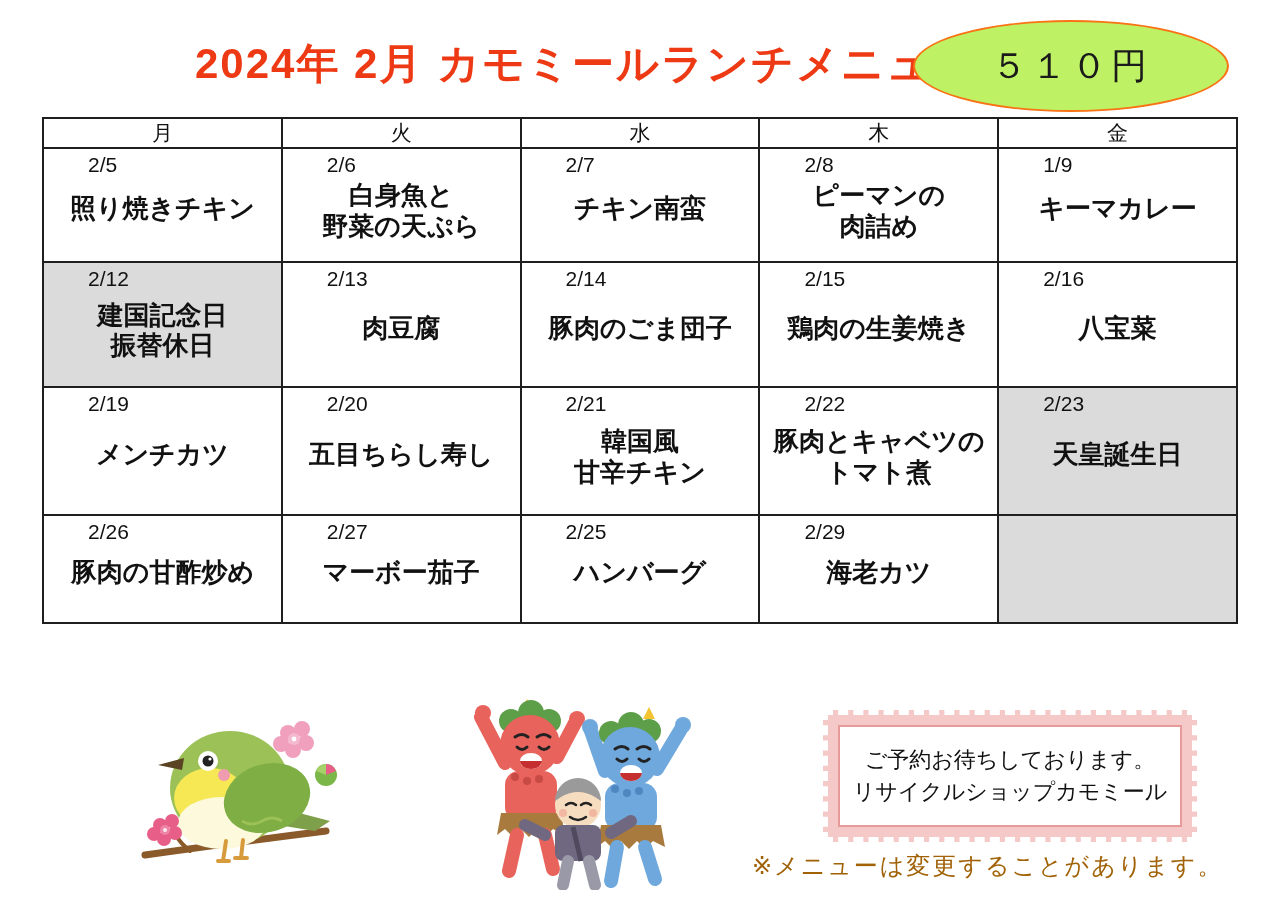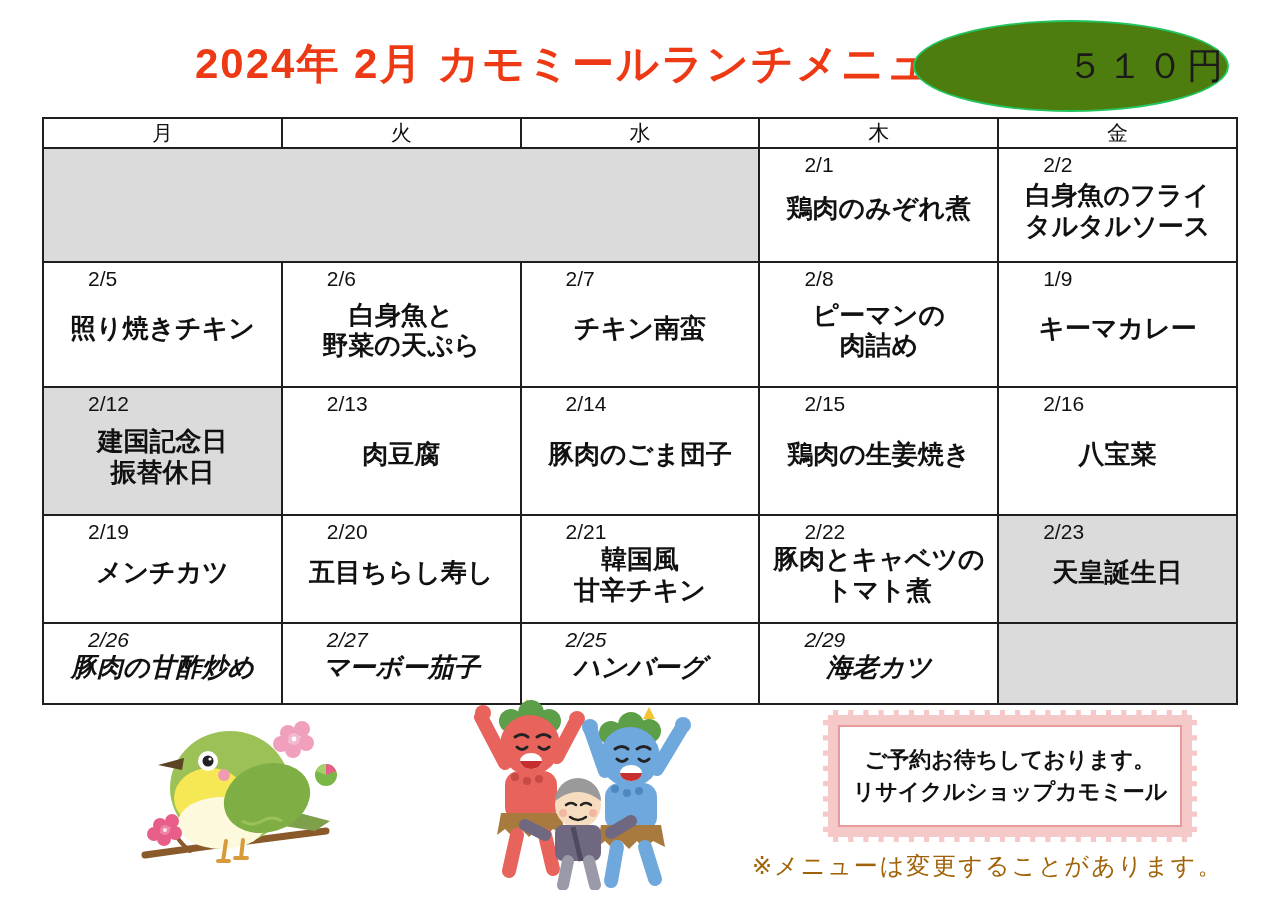--- a/index.html
+++ b/index.html
@@ -16,24 +16,24 @@
     margin:0;
     font-size:42px;font-weight:bold;
     color:#ee3a14;
     letter-spacing:2px;
     text-align:center;
     white-space:nowrap;
   }
   .price-badge{
     position:absolute;left:913px;top:20px;
     width:316px;height:92px;
-    border:2px solid #22c55e;
+    border:2px solid #f97316;
     border-radius:50%;
-    display:flex;align-items:center;justify-content:flex-end;
-    background:#4d7c0f;
+    display:flex;align-items:center;justify-content:center;
+    background:#bef264;
     box-sizing:border-box;
   }
   .price-badge span{
     font-size:36px;color:#1a1a1a;letter-spacing:4px;
   }
   
   table.cal{
     position:absolute;left:42px;top:117px;
     width:1196px;
     border-collapse:collapse;
@@ -70,21 +70,21 @@
     font-size:26px;font-weight:600;color:#111;
     line-height:1.18;
   }
   
   .stamp{
     position:absolute;left:823px;top:710px;
     width:374px;height:132px;
     background:#f6c9c9;
     border:5px dashed #ffffff;
     box-sizing:border-box;
-    display:flex;align-items:center;justify-content:center;font-weight:bold;
+    display:flex;align-items:center;justify-content:center;
   }
   .stamp-inner{
     width:344px;height:102px;
     background:#ffffff;
     border:2px solid #e79a9a;
     box-sizing:border-box;
     display:flex;flex-direction:column;
     align-items:center;justify-content:center;
     gap:2px;
   }
@@ -113,36 +113,20 @@
     <thead>
       <tr>
           <th>月</th>
           <th>火</th>
           <th>水</th>
           <th>木</th>
           <th>金</th>
         </tr>
     </thead>
     <tbody>
-        <tr>
-          <td class="blank" colspan="3"></td>
-          <td>
-            <div class="date">2/1</div>
-            <div class="menu">
-              <div>鶏肉のみぞれ煮</div>
-            </div>
-          </td>
-          <td>
-            <div class="date">2/2</div>
-            <div class="menu">
-              <div>白身魚のフライ</div>
-              <div>タルタルソース</div>
-            </div>
-          </td>
-        </tr>
         <tr>
           <td>
             <div class="date">2/5</div>
             <div class="menu">
               <div>照り焼きチキン</div>
             </div>
           </td>
           <td>
             <div class="date">2/6</div>
             <div class="menu">

